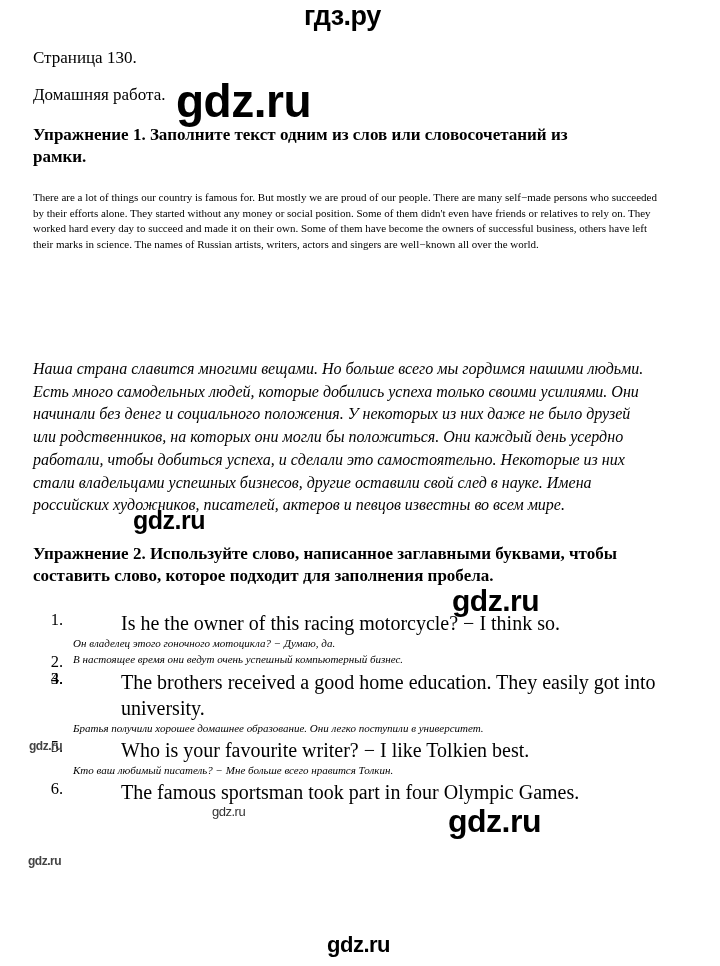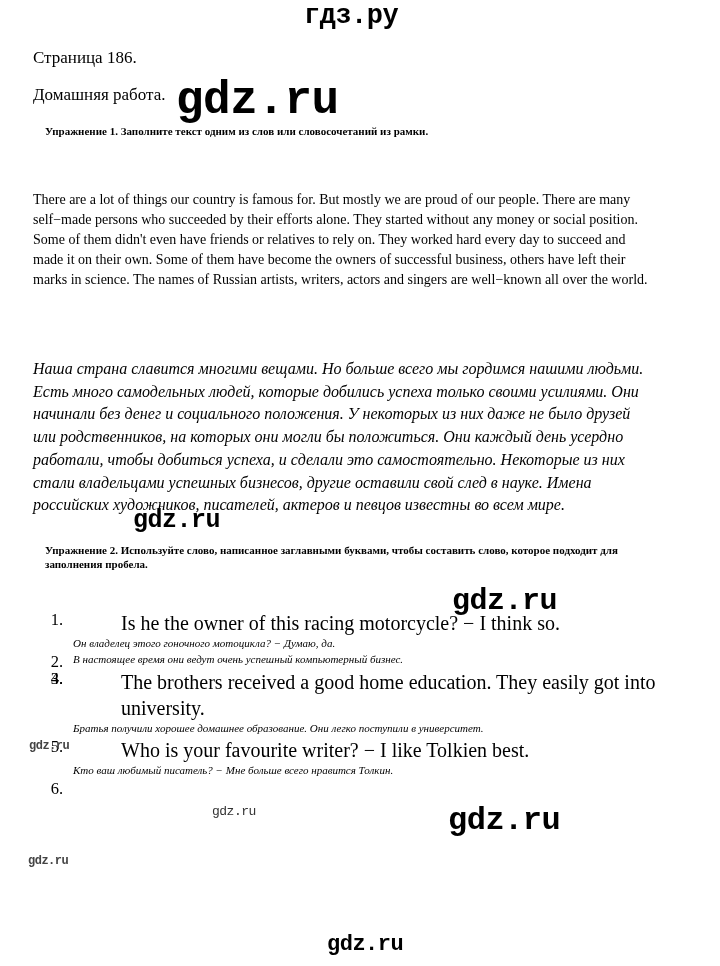--- a/index.html
+++ b/index.html
@@ -13,21 +13,21 @@
     height: 966px;
     background: #ffffff;
     overflow: hidden;
     font-family: "Liberation Serif", "DejaVu Serif", serif;
     color: #000000;
   }
 
   
   .wm {
     position: absolute;
-    font-family: Liberation Mono, monospace;
+    font-family: Liberation Sans, sans-serif;
     font-weight: bold;
     color: #000000;
     white-space: nowrap;
     line-height: 1;
     letter-spacing: -0.5px;
   }
   .wm-top      { left: 304px; top: 3px;   font-size: 27px; font-weight: bold; }
   .wm-huge-1   { left: 176px; top: 78px;  font-size: 46px; }
   .wm-mid-1    { left: 133px; top: 508px; font-size: 25px; }
   .wm-big-2    { left: 452px; top: 586px; font-size: 30px; }
@@ -53,35 +53,35 @@
   }
   .line-home {
     position: absolute;
     left: 0;
     top: 85px;
     font-size: 17px;
   }
 
   .ex-heading {
     position: absolute;
-    left: 12px;
+    left: 0;
     width: 585px;
-    font-size: 11px;
+    font-size: 17px;
     font-weight: bold;
     line-height: 1.28;
   }
   .ex1-heading { top: 124px; }
   .ex2-heading { top: 543px; width: 600px; }
 
   .para-en {
     position: absolute;
     left: 0;
     top: 190px;
     width: 625px;
-    font-size: 14px;
+    font-size: 11px;
     line-height: 1.42;
     text-align: left;
   }
 
   .para-ru {
     position: absolute;
     left: 0;
     top: 358px;
     width: 620px;
     font-size: 16px;
@@ -125,21 +125,21 @@
     display: block;
   }
 </style>
 </head>
 <body>
 
 <div class="page">
 
   <div class="content">
 
-    <div class="line-page">Страница 186.</div>
+    <div class="line-page">Страница 130.</div>
 
     <div class="line-home">Домашняя работа.</div>
 
     <div class="ex-heading ex1-heading">Упражнение 1. Заполните текст одним из слов или словосочетаний из рамки.</div>
 
     <div class="para-en">There are a lot of things our country is famous for. But mostly we are proud of our people. There are many self−made persons who succeeded by their efforts alone. They started without any money or social position. Some of them didn't even have friends or relatives to rely on. They worked hard every day to succeed and made it on their own. Some of them have become the owners of successful business, others have left their marks in science. The names of Russian artists, writers, actors and singers are well−known all over the world.</div>
 
     <div class="para-ru">Наша страна славится многими вещами. Но больше всего мы гордимся нашими людьми. Есть много самодельных людей, которые добились успеха только своими усилиями. Они начинали без денег и социального положения. У некоторых из них даже не было друзей или родственников, на которых они могли бы положиться. Они каждый день усердно работали, чтобы добиться успеха, и сделали это самостоятельно. Некоторые из них стали владельцами успешных бизнесов, другие оставили свой след в науке. Имена российских художников, писателей, актеров и певцов известны во всем мире.</div>
 
     <div class="ex-heading ex2-heading">Упражнение 2. Используйте слово, написанное заглавными буквами, чтобы составить слово, которое подходит для заполнения пробела.</div>
@@ -162,20 +162,21 @@
         <span class="q-en">The brothers received a good home education. They easily got into university.</span>
         <span class="q-ru">Братья получили хорошее домашнее образование. Они легко поступили в университет.</span>
       </li>
       <li class="qitem">
         <span class="qnum">5.</span>
         <span class="q-en">Who is your favourite writer? − I like Tolkien best.</span>
         <span class="q-ru">Кто ваш любимый писатель? − Мне больше всего нравится Толкин.</span>
       </li>
       <li class="qitem">
         <span class="qnum">6.</span>
+        <span class="q-en">The famous sportsman took part in four Olympic Games.</span>
       </li>
     </ol>
 
   </div>
 
   <div class="wm wm-top">гдз.ру</div>
   <div class="wm wm-huge-1">gdz.ru</div>
   <div class="wm wm-mid-1">gdz.ru</div>
   <div class="wm wm-big-2">gdz.ru</div>
   <div class="wm wm-tiny-1">gdz.ru</div>

